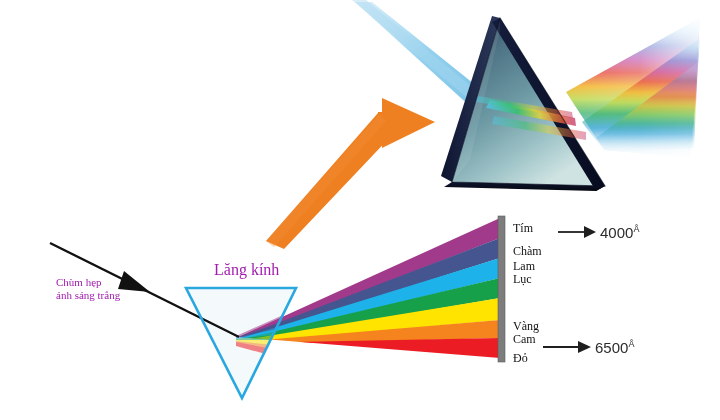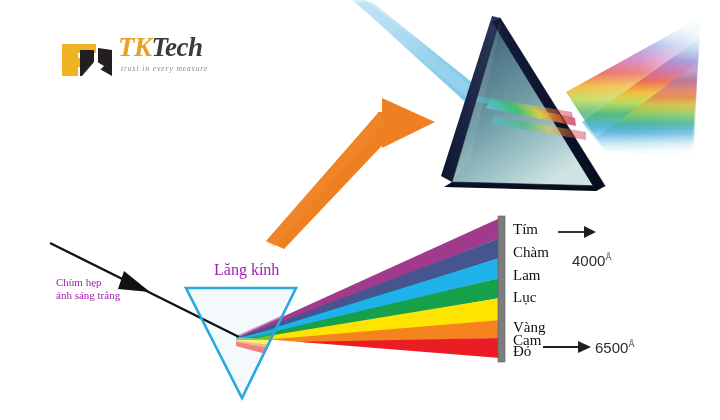--- a/index.html
+++ b/index.html
@@ -32,21 +32,21 @@
     letter-spacing:0.9px;white-space:nowrap;
   }
 
   
   .lbl{position:absolute;color:#a21caf;white-space:pre;line-height:1.22;}
   #lbl-beam{left:56px;top:276px;font-size:11px;text-align:left;}
   #lbl-prism{left:214px;top:260px;font-size:16px;}
   #lbl-spectrum{left:477px;top:372px;font-size:15px;text-align:center;line-height:1.25;}
 
   .band-label{
-    position:absolute;left:513px;font-size:15px;color:#111111;
+    position:absolute;left:513px;font-size:12px;color:#111111;
     white-space:nowrap;line-height:1;
   }
   .wave{
     position:absolute;font-family:"Liberation Sans", sans-serif;
     font-size:15px;color:#2c2c2c;white-space:nowrap;
   }
   .wave sup{font-size:9px;vertical-align:super;letter-spacing:0;}
 </style>
 </head>
 <body>
@@ -191,47 +191,35 @@
     <g>
       <line x1="558" y1="232" x2="584" y2="232" stroke="#1f1f1f" stroke-width="1.8"></line>
       <polygon points="584,226 596,232 584,238" fill="#1f1f1f"></polygon>
     </g>
     <g>
       <line x1="543" y1="347" x2="578" y2="347" stroke="#1f1f1f" stroke-width="1.8"></line>
       <polygon points="578,341 591,347 578,353" fill="#1f1f1f"></polygon>
     </g>
   </svg>
 
-  <div id="logo">
-    <svg class="mark" viewBox="0 0 56 40">
-      <polygon points="2,6 36,6 36,15 18,15 18,20 30,20 30,29 18,29 18,38 2,38" fill="#f0b323"></polygon>
-      <polygon points="20,12 34,12 34,24 22,38 20,38" fill="#231f20"></polygon>
-      <polygon points="38,10 52,12 52,38 38,30" fill="#231f20"></polygon>
-      <polygon points="34,22 44,28 34,38" fill="#ffffff"></polygon>
-    </svg>
-    <div class="wordmark">
-      <span class="tk">TK</span><span class="tech">Tech</span>
-    </div>
-    <div class="tagline">trust in every measure</div>
-  </div>
 
   <div class="lbl" id="lbl-beam">Chùm hẹp
 ánh sáng trắng</div>
 
   <div class="lbl" id="lbl-prism">Lăng kính</div>
 
 
   <div class="band-label" style="top:222px;">Tím</div>
   <div class="band-label" style="top:245px;text-align:center;">Chàm</div>
-  <div class="band-label" style="top:268px;text-align:right;">Lam</div>
-  <div class="band-label" style="top:290px;">Lục</div>
+  <div class="band-label" style="top:260px;text-align:right;">Lam</div>
+  <div class="band-label" style="top:273px;">Lục</div>
   <div class="band-label" style="top:320px;">Vàng</div>
   <div class="band-label" style="top:333px;text-align:center;">Cam</div>
-  <div class="band-label" style="top:344px;text-align:center;">Đỏ</div>
-
-  <div class="wave" style="left:572px;top:224px;margin-top:28px;">
+  <div class="band-label" style="top:352px;text-align:center;">Đỏ</div>
+
+  <div class="wave" style="left:600px;top:224px;">
     <span>4000</span><sup>Å</sup>
   </div>
   <div class="wave" style="left:595px;top:339px;">
     <span>6500</span><sup>Å</sup>
   </div>
 
 </div>
 
 </body></html>

